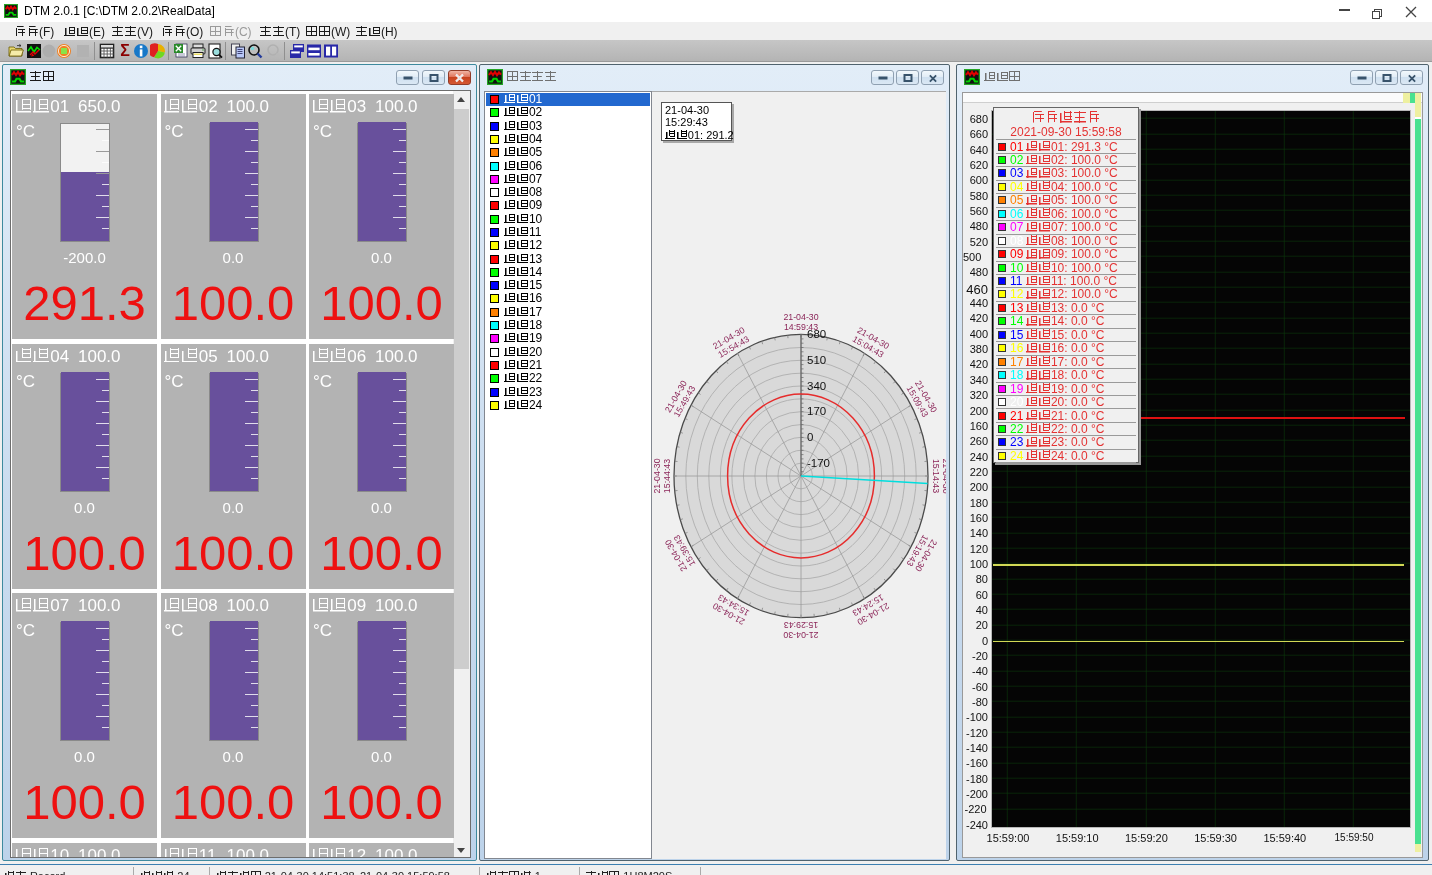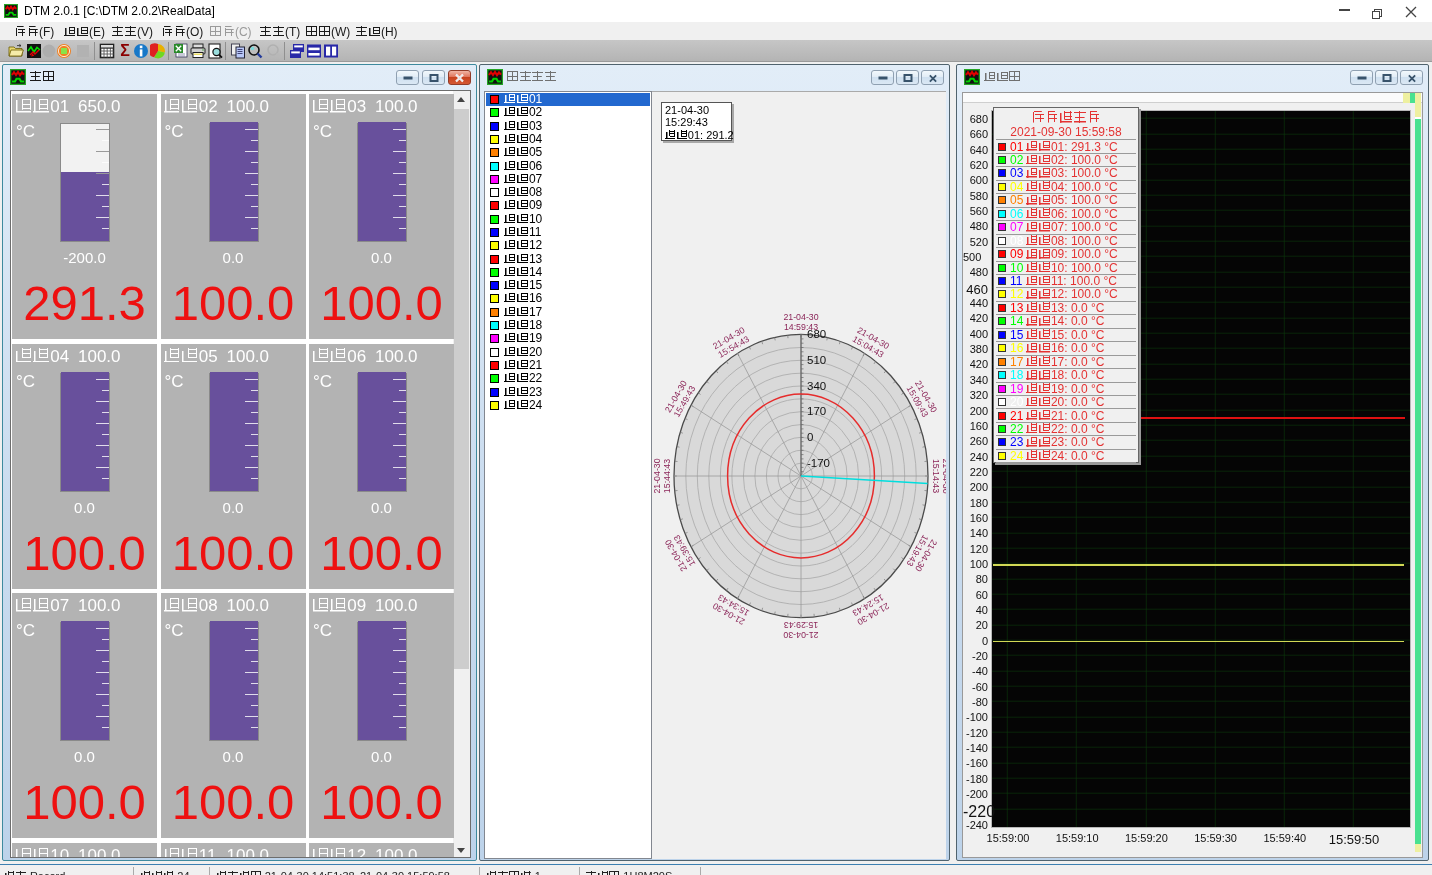--- a/index.html
+++ b/index.html
@@ -679,28 +679,28 @@
 <div class="abs" style="left:0;top:556.9px;width:25px;text-align:right;font-size:11px;color:#111">-20</div>
 <div class="abs" style="left:0;top:572.2px;width:25px;text-align:right;font-size:11px;color:#111">-40</div>
 <div class="abs" style="left:0;top:587.6px;width:25px;text-align:right;font-size:11px;color:#111">-60</div>
 <div class="abs" style="left:0;top:602.9px;width:25px;text-align:right;font-size:11px;color:#111">-80</div>
 <div class="abs" style="left:0;top:618.3px;width:25px;text-align:right;font-size:11px;color:#111">-100</div>
 <div class="abs" style="left:0;top:633.6px;width:25px;text-align:right;font-size:11px;color:#111">-120</div>
 <div class="abs" style="left:0;top:648.9px;width:25px;text-align:right;font-size:11px;color:#111">-140</div>
 <div class="abs" style="left:0;top:664.3px;width:25px;text-align:right;font-size:11px;color:#111">-160</div>
 <div class="abs" style="left:0;top:679.6px;width:25px;text-align:right;font-size:11px;color:#111">-180</div>
 <div class="abs" style="left:0;top:695.0px;width:25px;text-align:right;font-size:11px;color:#111">-200</div>
-<div class="abs" style="left:0;top:710.3px;width:25px;text-align:center;font-size:16px;color:#111">-220</div>
+<div class="abs" style="left:0;top:710.3px;width:25px;text-align:center;font-size:11px;color:#111">-220</div>
 <div class="abs" style="left:0;top:725.6px;width:25px;text-align:right;font-size:11px;color:#111">-240</div>
 <div class="abs" style="left:17.0px;top:739px;width:56px;text-align:center;font-size:11px;color:#111">15:59:00</div>
 <div class="abs" style="left:86.2px;top:739px;width:56px;text-align:center;font-size:11px;color:#111">15:59:10</div>
 <div class="abs" style="left:155.4px;top:739px;width:56px;text-align:center;font-size:11px;color:#111">15:59:20</div>
 <div class="abs" style="left:224.6px;top:739px;width:56px;text-align:center;font-size:11px;color:#111">15:59:30</div>
 <div class="abs" style="left:293.8px;top:739px;width:56px;text-align:center;font-size:11px;color:#111">15:59:40</div>
-<div class="abs" style="left:363.0px;top:739px;width:56px;text-align:center;font-size:13px;color:#111">15:59:50</div>
+<div class="abs" style="left:363.0px;top:739px;width:56px;text-align:center;font-size:10px;color:#111">15:59:50</div>
 <div class="abs" style="left:30px;top:14px;width:146px;height:356px;background:#f0f0f0;border:1px solid #666;box-shadow:2px 2px 0 #9a9a9a;color:#e43333;font-size:12px">
 <div class="abs" style="left:0;top:2px;width:144px;text-align:center;font-size:13.5px"><i class="k k4"></i><i class="k k4"></i><i class="k k3"></i><i class="k k2"></i><i class="k k4"></i></div>
 <div class="abs" style="left:0;top:17px;width:144px;text-align:center;font-size:12px">2021-09-30 15:59:58</div>
 <div class="abs" style="left:2px;top:31px;width:140px;height:1px;background:#9a9a9a"></div>
 <div class="abs" style="left:0;top:32.5px;width:144px;height:13.45px">
           <span class="abs" style="left:4px;top:2px;width:8px;height:8px;background:#ff0000;border:1px solid #333"></span>
           <span class="abs" style="left:16px;top:0;line-height:13px;color:#ff0000">01</span>
           <span class="abs" style="left:32px;top:0;line-height:13px"><i class="k k3"></i><i class="k k3"></i>01: 291.3 °C</span>
           <span class="abs" style="left:2px;bottom:0;width:140px;height:1px;background:#9a9a9a"></span>
         </div>

